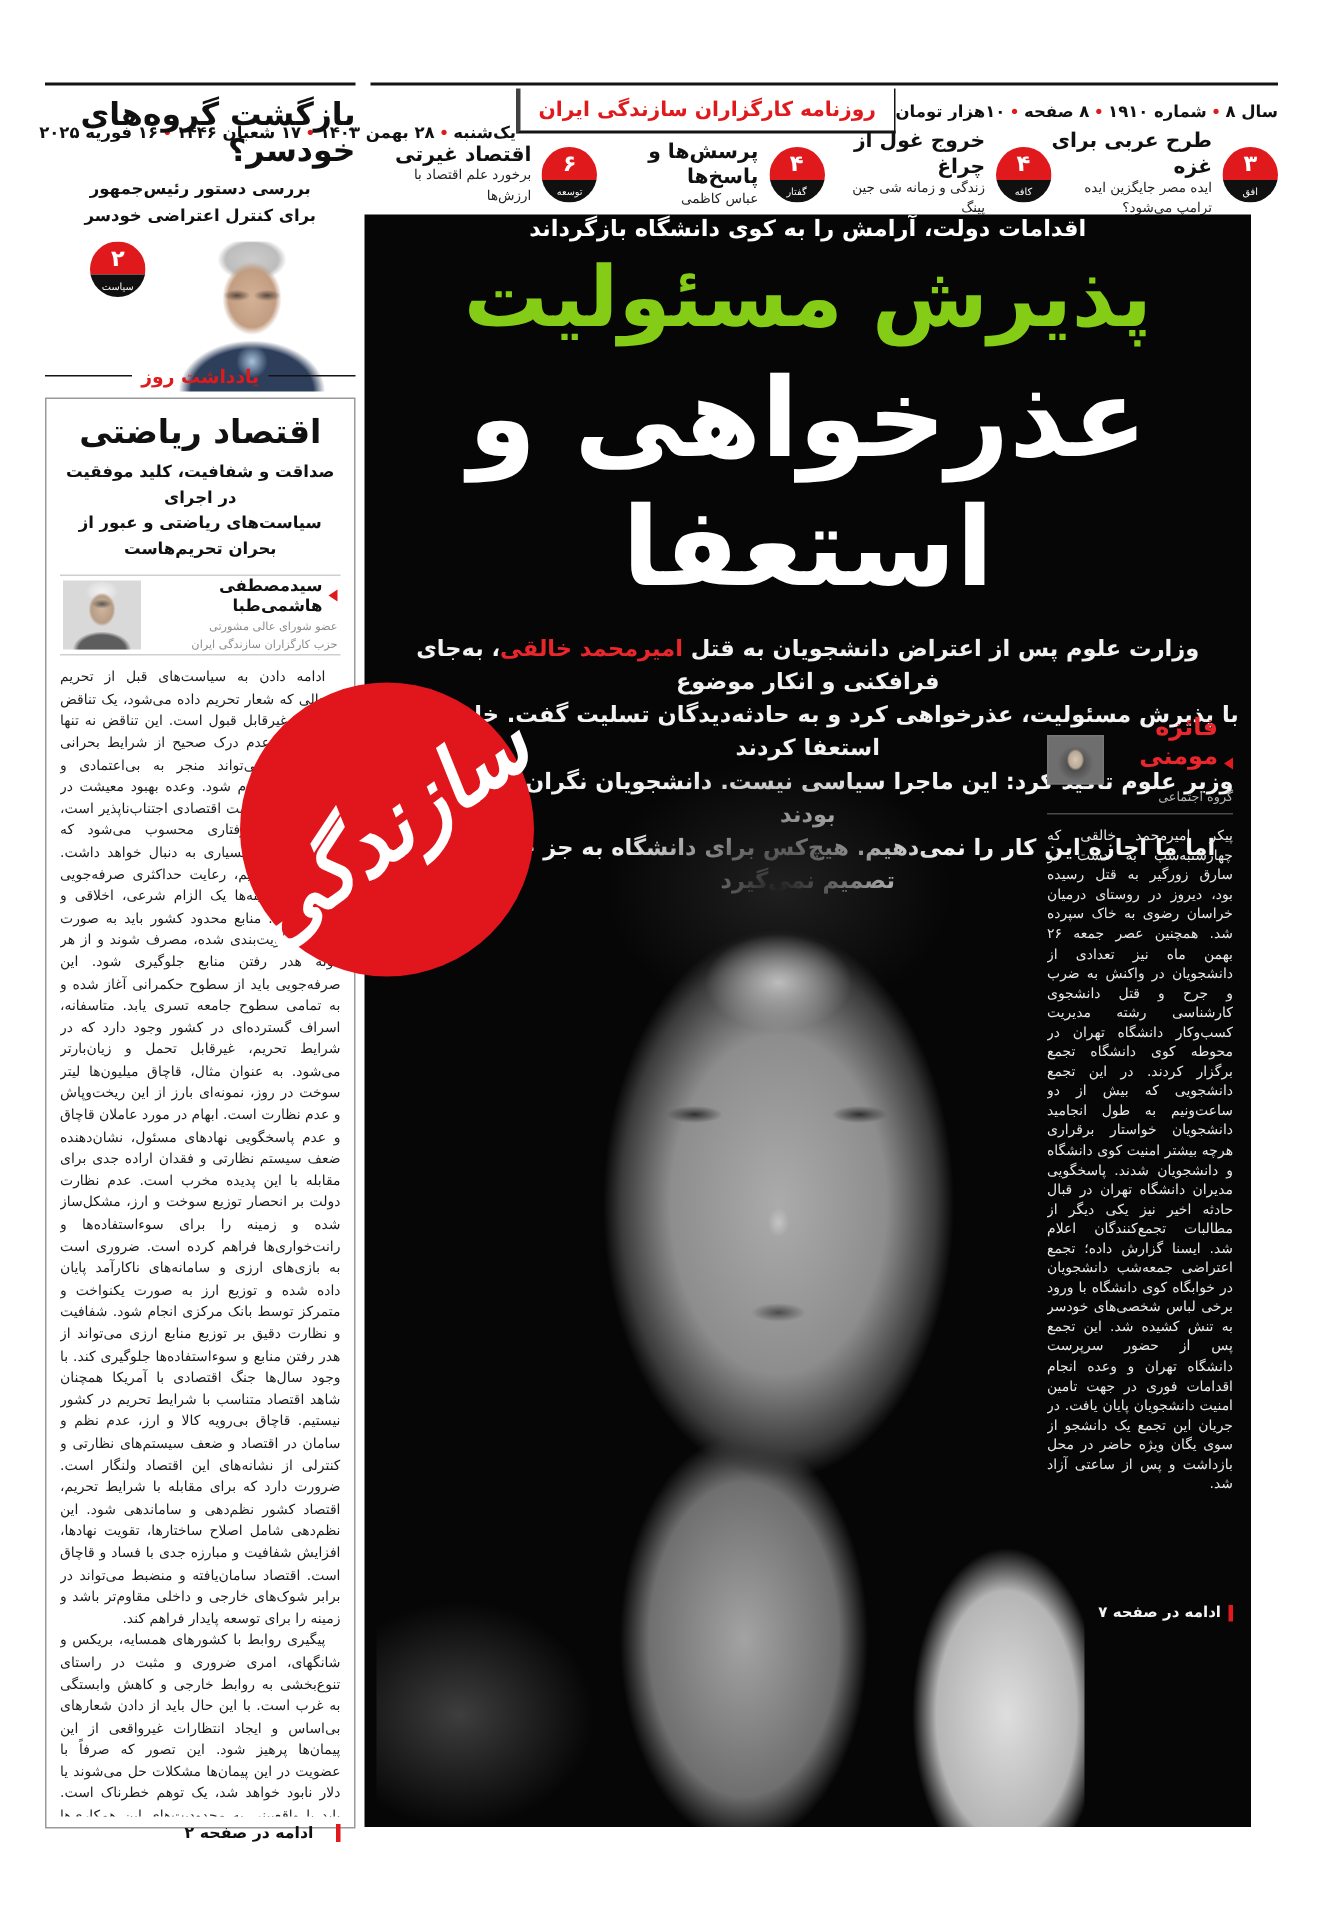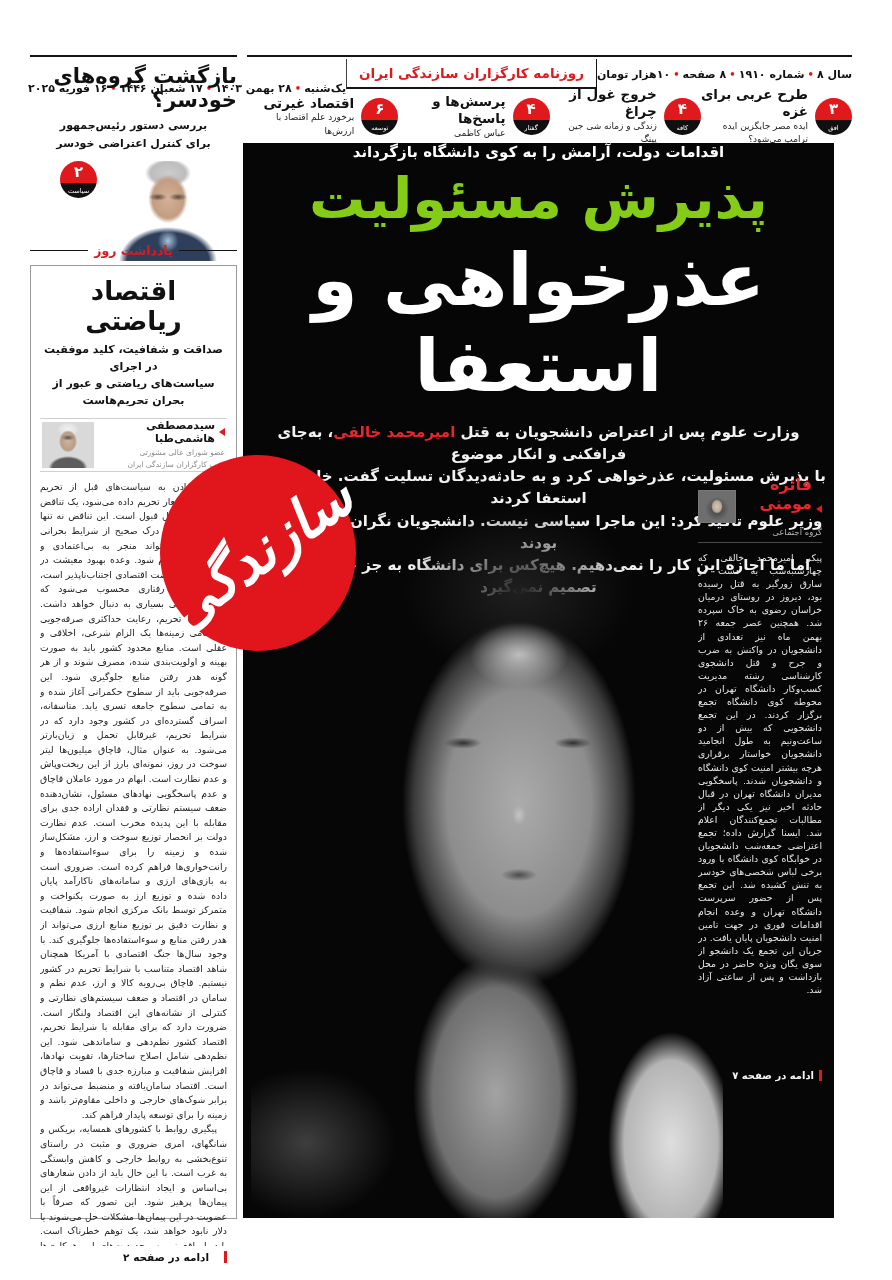--- a/index.html
+++ b/index.html
@@ -14,21 +14,21 @@
   .header-row {
     position:absolute; left:247px; top:59px; width:605px; height:30px;
     display:flex; direction:rtl; align-items:center; font-size:11px; font-weight:bold;
   }
   .header-issue { flex:1; text-align:right; white-space:nowrap; }
   .header-date  { flex:1; text-align:left;  white-space:nowrap;margin-top:28px; }
   .sep-dot { color:#e0191c; margin:0 3px; font-size:10px; }
   .paper-name {
     height:30px; display:flex; align-items:center; padding:0 12px;
     color:#e0191c; font-size:13.5px; font-weight:bold; white-space:nowrap;
-    border-left:1px solid #404040; border-right:1px solid #141414; border-bottom:2px solid #141414;
+    border-left:3px solid #404040; border-right:1px solid #141414; border-bottom:2px solid #141414;
   }
 
   
   .nav-row {
     position:absolute; left:247px; top:93px; width:605px; height:47px;
     display:flex; direction:rtl;
   }
   .nav-item { flex:1; display:flex; direction:rtl; align-items:center; gap:7px; }
   .badge {
     width:37px; height:37px; border-radius:50%; overflow:hidden;
@@ -60,21 +60,21 @@
   }
   .promo-badge { position:absolute; left:30px; top:4px; }
 
   
   .note-head { position:absolute; left:30px; top:243px; width:207px; height:14px;
     display:flex; align-items:center; gap:6px; }
   .note-head .line { flex:1; height:1px; background:#141414; }
   .note-head .label { color:#e0191c; font-size:12.5px; font-weight:bold; white-space:nowrap; }
   .note-box { position:absolute; left:30px; top:265px; width:207px; height:954px;
     border:1px solid #9a9a9a; padding:10px 9px 8px 9px; background:#fff; }
-  .note-title { font-size:26px; font-weight:bold; text-align:center; }
+  .note-title { font-size:22px; font-weight:bold; text-align:center; }
   .note-sub { font-size:11px; font-weight:bold; text-align:center; line-height:1.55; margin-top:5px; }
   .note-byline { margin-top:9px; border-top:1px solid #cfcfcf; border-bottom:1px solid #cfcfcf;
     height:54px; display:flex; direction:rtl; align-items:center; gap:6px; padding:3px 2px; }
   .note-byline .txt { flex:1; text-align:right; }
   .author-line { display:flex; direction:rtl; align-items:center; gap:4px; font-size:11px; font-weight:bold; }
   .tri { width:0; height:0; border-top:4px solid transparent; border-bottom:4px solid transparent;
     border-right:6px solid #e0191c; flex-shrink:0; }
   .author-role { font-size:7.5px; color:#8a8a8a; line-height:1.6; margin-top:2px; }
   .note-photo { width:52px; height:46px; flex-shrink:0; background:
       radial-gradient(ellipse 9px 4px at 50% 34%, #555 0%, rgba(0,0,0,0) 75%),

